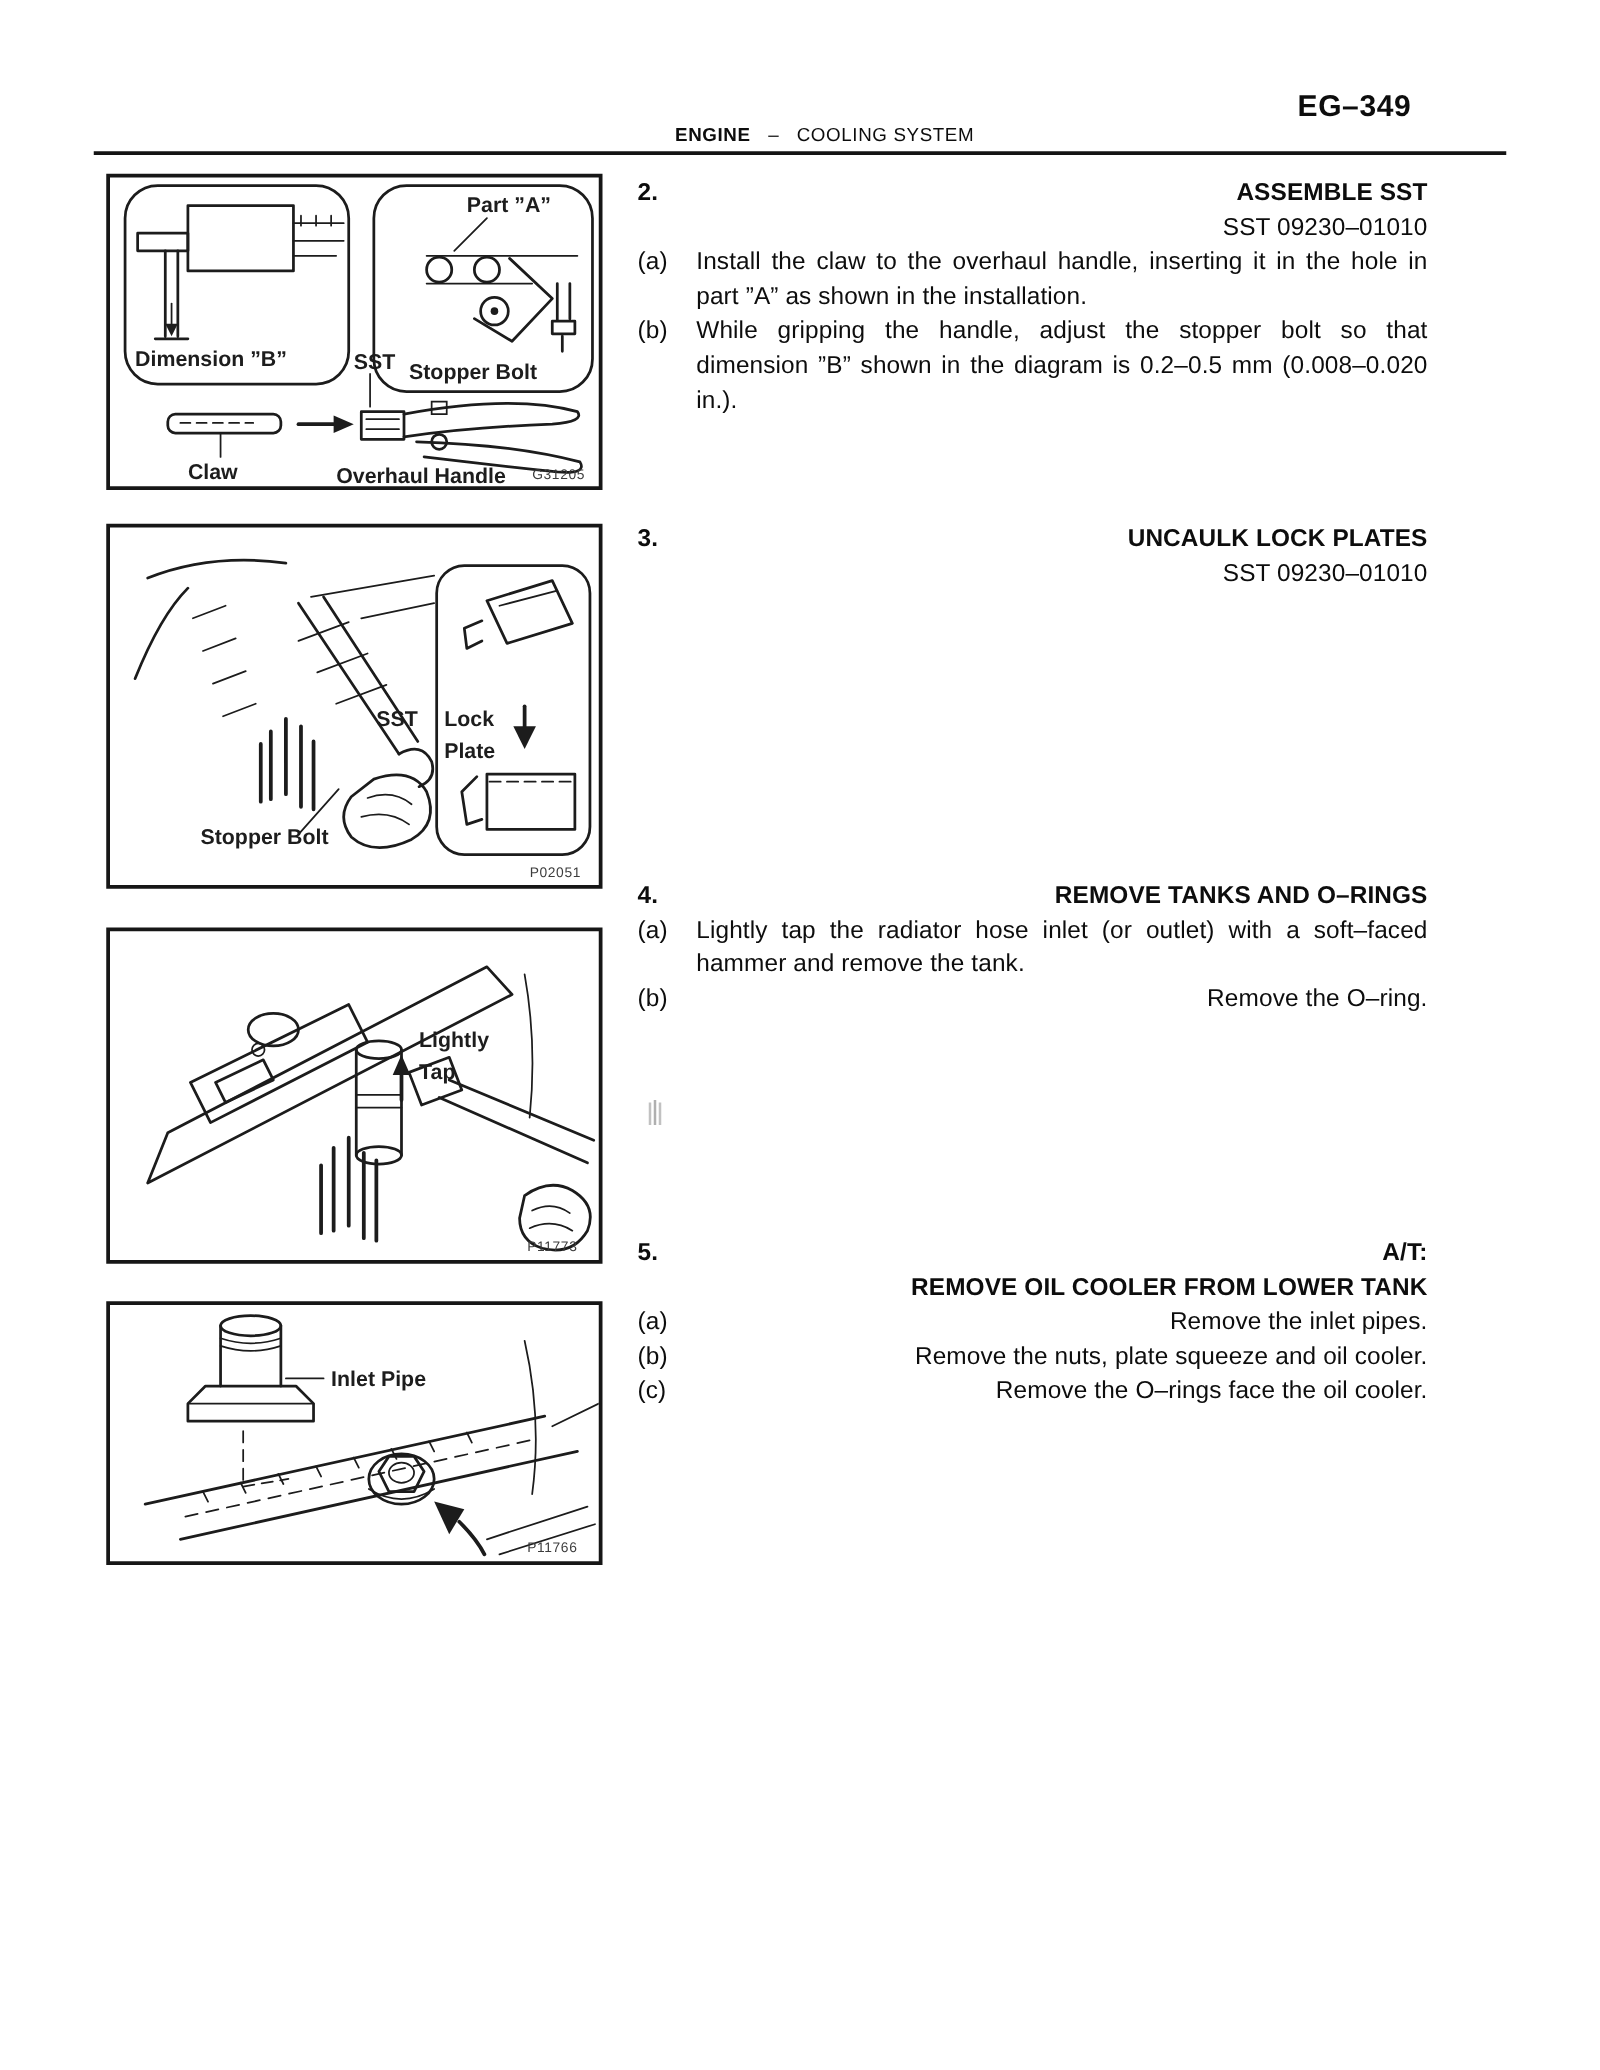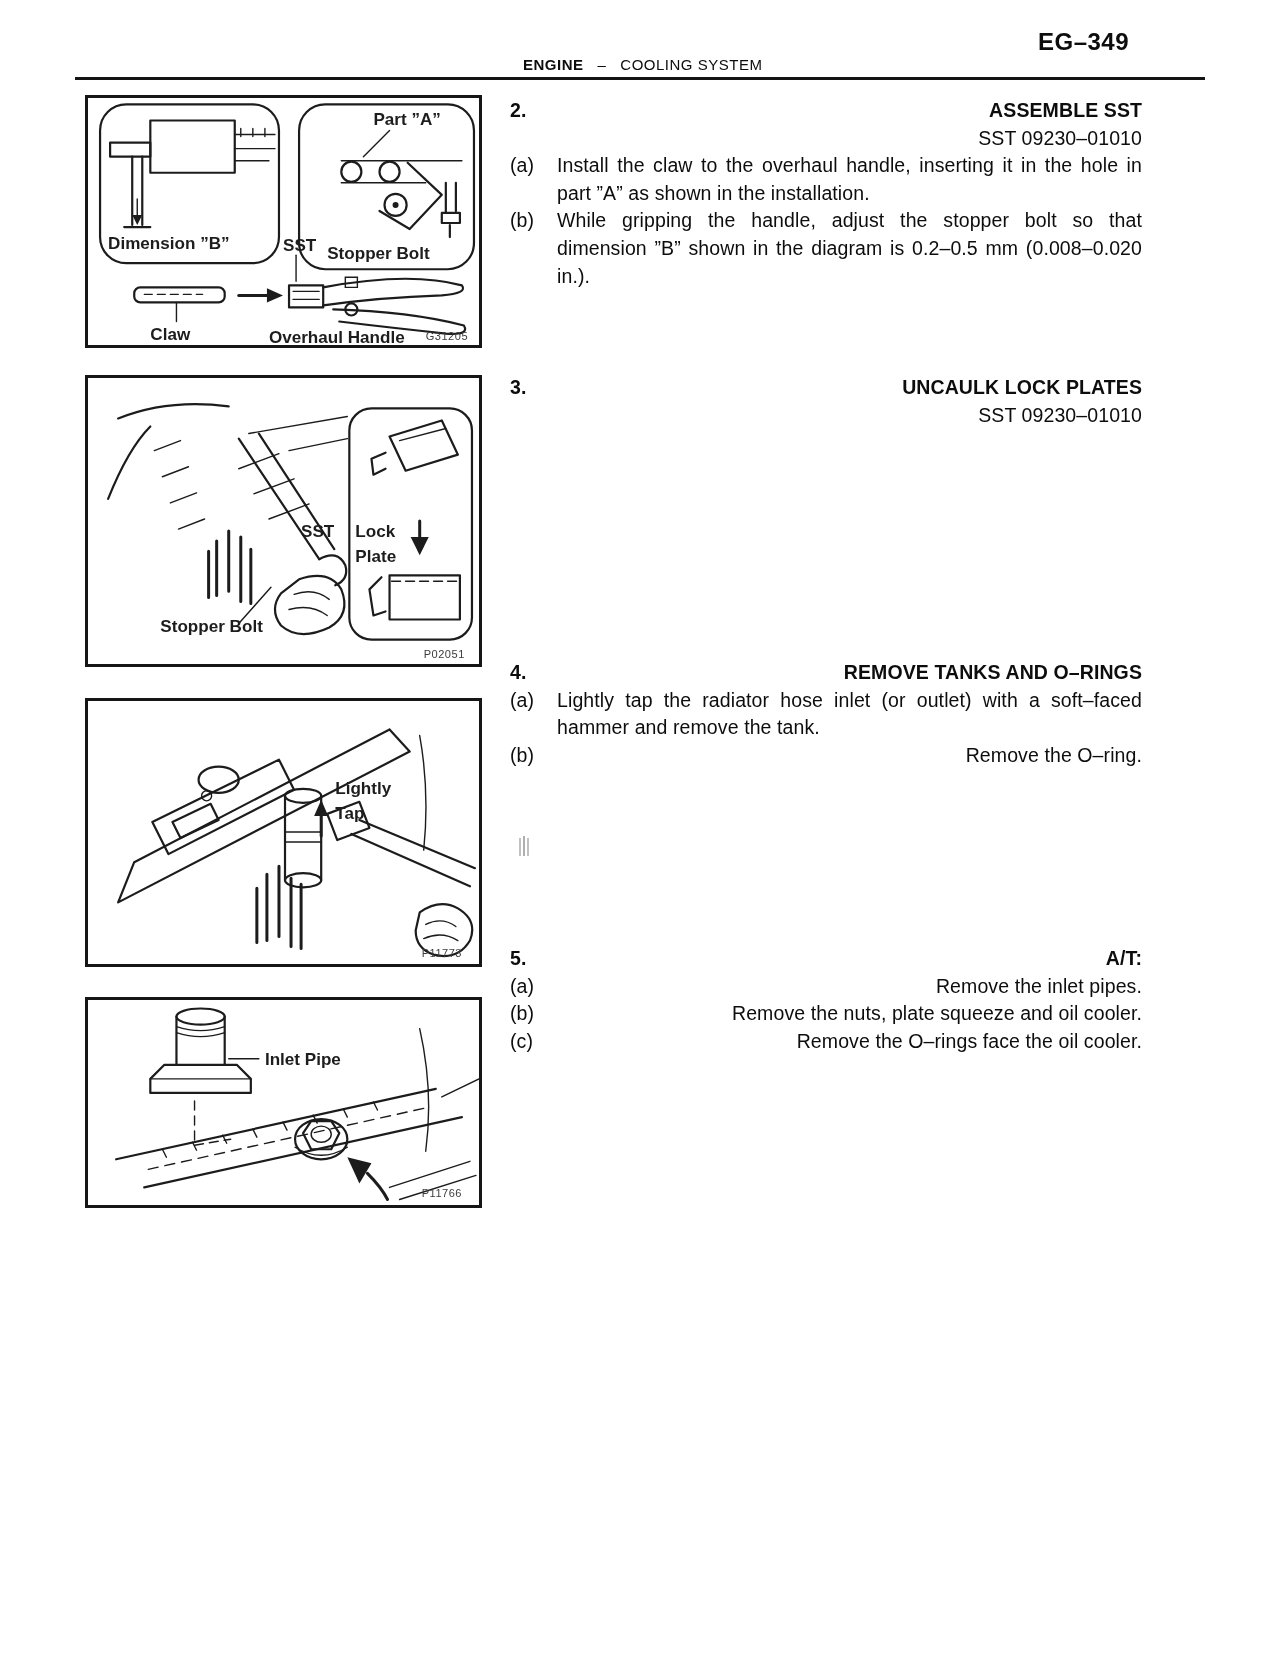--- a/index.html
+++ b/index.html
@@ -1,23 +1,23 @@
 <!DOCTYPE html>
 <html><head>
 <meta charset="utf-8">
 <style>
   html,body { margin:0; padding:0; background:#ffffff; }
   body { width:1280px; height:1656px; }
   .page {
     position:relative; width:1280px; height:1348px; background:#ffffff;
-    font-family:"Liberation Sans", sans-serif; color:#0d0d0d; overflow:hidden;
+    font-family:"Liberation Sans", sans-serif; color:#0d0d0d; overflow:hidden;margin-top:44px;
   }
   
   .page-num { position:absolute; top:28px; left:1038px; font-size:24px; font-weight:bold; letter-spacing:.5px; }
-  .crumb { position:absolute; top:56px; left:523px; font-size:15px; letter-spacing:.5px; white-space:nowrap; }
+  .crumb { position:absolute; top:56px; left:540px; font-size:15px; letter-spacing:.5px; white-space:nowrap; }
   .crumb .seg-b { font-weight:bold; }
   .crumb .dash { margin:0 14px; }
   .rule { position:absolute; top:77px; left:75px; width:1130px; border-top:3px solid #141414; }
 
   
   .fig { position:absolute; left:85px; width:397px; border:3px solid #161616; box-sizing:border-box; background:#fff; }
   #fig1 { top:95px;  height:253px; }
   #fig2 { top:375px; height:292px; }
   #fig3 { top:698px; height:269px; }
   #fig4 { top:997px; height:211px;text-align:center; }
@@ -241,20 +241,24 @@
       <div class="txt nj">Remove the O–ring.</div>
     </div>
   </div>
 
   <div class="step" id="step5">
     <div class="row">
       <span class="num b">5.</span>
       <div class="txt nj b">A/T:</div>
     </div>
     <div class="row">
+      <span class="num"></span>
+      <div class="txt nj b">REMOVE OIL COOLER FROM LOWER TANK</div>
+    </div>
+    <div class="row">
       <span class="num">(a)</span>
       <div class="txt nj">Remove the inlet pipes.</div>
     </div>
     <div class="row">
       <span class="num">(b)</span>
       <div class="txt nj">Remove the nuts, plate squeeze and oil cooler.</div>
     </div>
     <div class="row">
       <span class="num">(c)</span>
       <div class="txt nj">Remove the O–rings face the oil cooler.</div>

